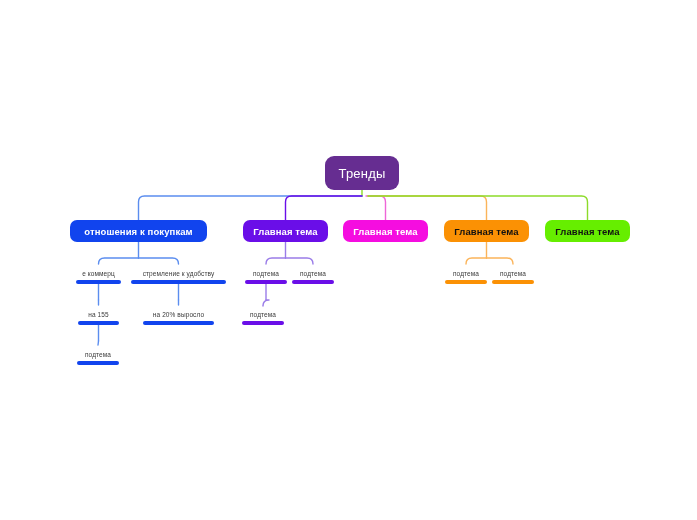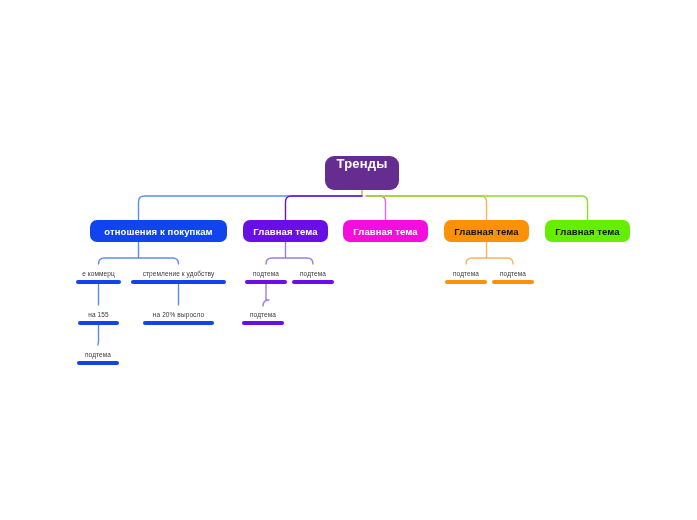--- a/index.html
+++ b/index.html
@@ -26,24 +26,24 @@
     top: 0;
     width: 697px;
     height: 520px;
     pointer-events: none;
   }
 
   
   .node-root {
     position: absolute;
     display: flex;
-    align-items: flex-start;
+    align-items: center;
     justify-content: center;
     border-radius: 9px;
-    font-weight: bold;
+    font-weight: normal;
     font-size: 13px;
     letter-spacing: 0.2px;
     white-space: nowrap;
     box-sizing: border-box;
   }
 
   
   .node-topic {
     position: absolute;
     display: flex;
@@ -110,21 +110,21 @@
       <path d="M 266 300 L 269 300 Q 263 300 263 306 L 263 305" fill="none" stroke="#9a7ce8" stroke-width="1.4" stroke-linecap="round" stroke-linejoin="round"></path>
       <path d="M 486.5 242 L 486.5 258" fill="none" stroke="#fbb45a" stroke-width="1.4" stroke-linecap="round" stroke-linejoin="round"></path>
       <path d="M 486.5 258 L 472 258 Q 466 258 466 264 L 466 264" fill="none" stroke="#fbb45a" stroke-width="1.4" stroke-linecap="round" stroke-linejoin="round"></path>
       <path d="M 486.5 258 L 507 258 Q 513 258 513 264 L 513 264" fill="none" stroke="#fbb45a" stroke-width="1.4" stroke-linecap="round" stroke-linejoin="round"></path>
     </svg>
 
   <div id="nodes-layer">
       <div class="node-root" style="left: 325px; top: 156px; width: 74px; height: 34px; background: rgb(102, 45, 145); color: rgb(255, 255, 255);">
         <span>Тренды</span>
       </div>
-      <div class="node-topic" style="left: 70px; top: 220px; width: 137px; background: rgb(17, 68, 238); color: rgb(255, 255, 255); margin-left: 20px;">
+      <div class="node-topic" style="left: 70px; top: 220px; width: 137px; background: rgb(17, 68, 238); color: rgb(255, 255, 255);">
         <span>отношения к покупкам</span>
       </div>
       <div class="node-topic" style="left: 243px; top: 220px; width: 85px; background: rgb(106, 14, 232); color: rgb(255, 255, 255);">
         <span>Главная тема</span>
       </div>
       <div class="node-topic" style="left: 343px; top: 220px; width: 85px; background: rgb(245, 13, 224); color: rgb(255, 255, 255);">
         <span>Главная тема</span>
       </div>
       <div class="node-topic" style="left: 444px; top: 220px; width: 85px; background: rgb(251, 145, 4); color: rgb(17, 17, 17);">
         <span>Главная тема</span>

